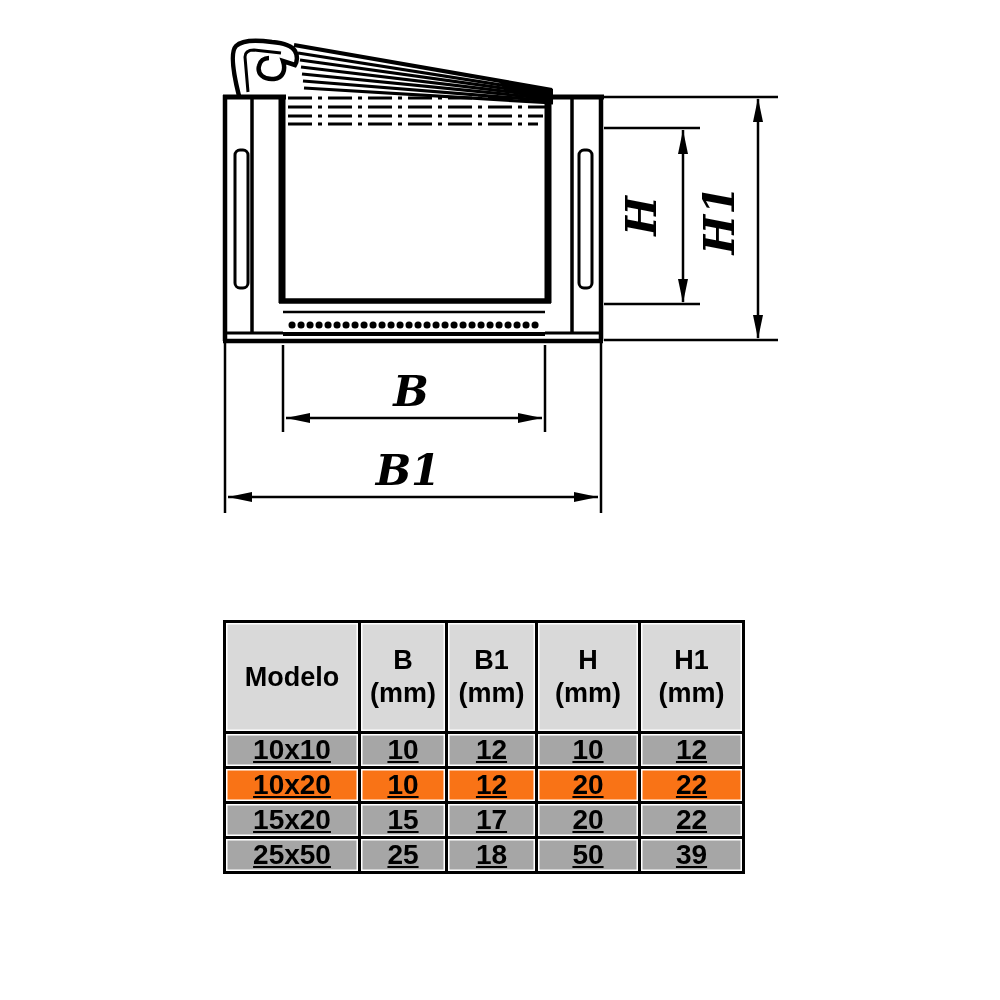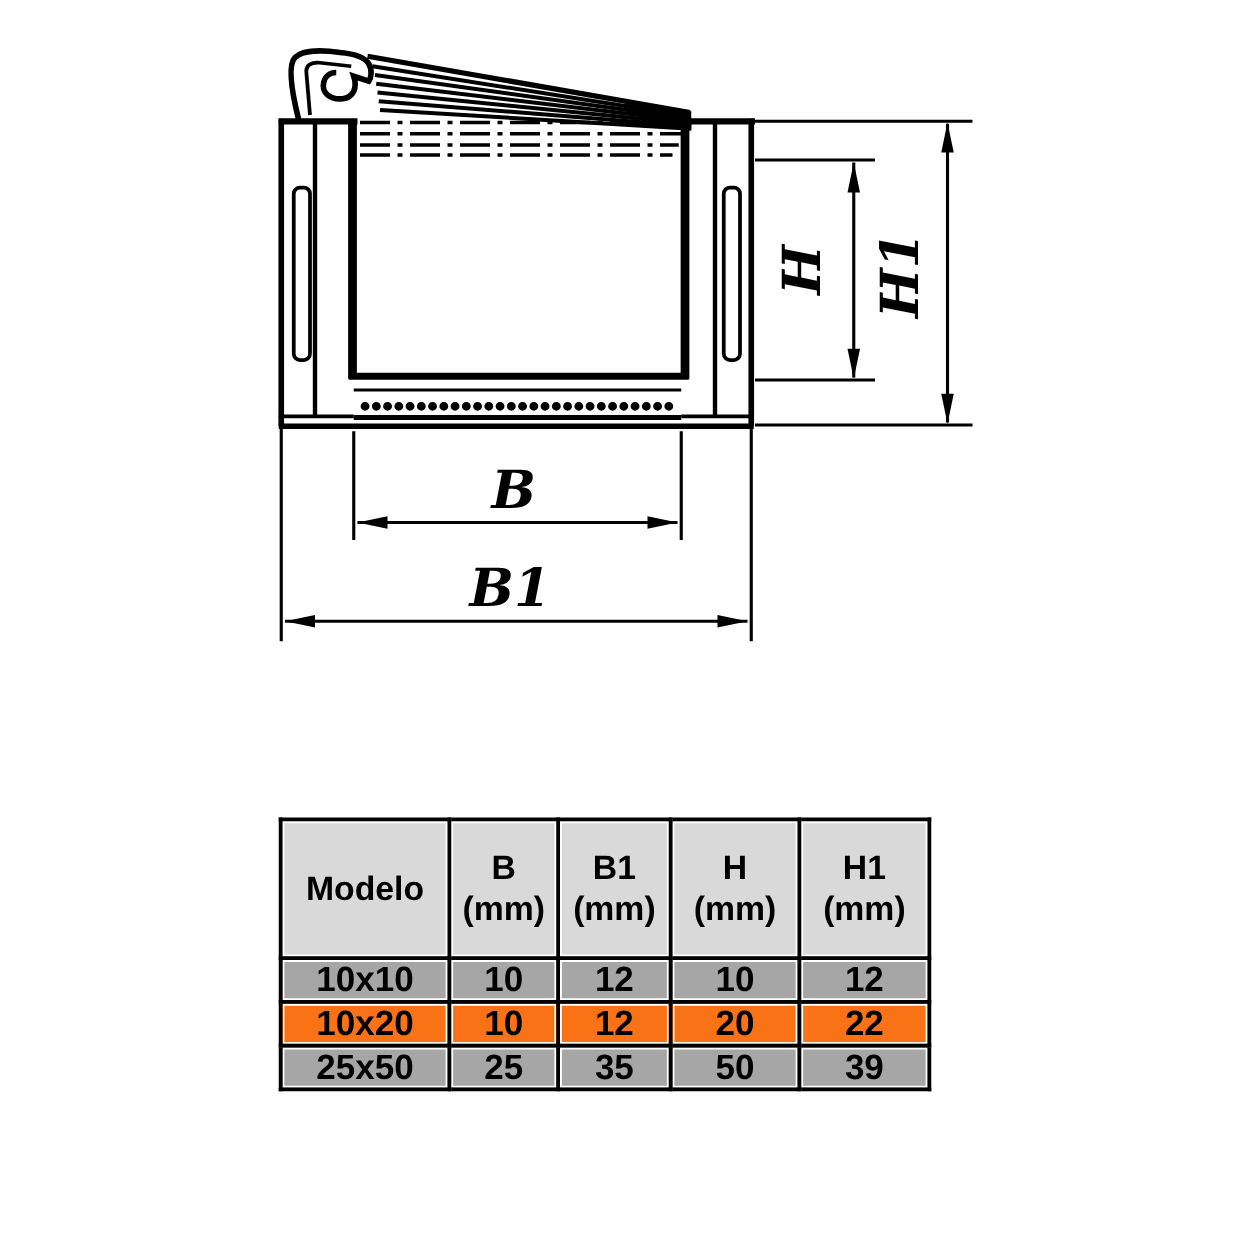--- a/index.html
+++ b/index.html
@@ -3,27 +3,27 @@
 <meta charset="utf-8">
 <style>
   html,body{margin:0;padding:0;background:#ffffff;}
   #page{position:relative;width:1000px;height:1000px;background:#ffffff;overflow:hidden;
         font-family:"Liberation Sans", sans-serif;}
   #drawing{position:absolute;left:0;top:0;width:1000px;height:1000px;}
 
   .dim-label{font-family:"DejaVu Serif", serif;font-style:italic;font-weight:600;
              font-size:42px;fill:#000;}
 
-  #dim-table{position:absolute;left:223px;top:654px;width:519px;
+  #dim-table{position:absolute;left:223px;top:620px;width:519px;
              border-collapse:collapse;table-layout:fixed;}
   #dim-table td{border:3px solid #000;text-align:center;vertical-align:middle;
                 padding:0;font-weight:bold;font-size:28px;color:#000;
                 box-shadow:inset 0 0 0 1.5px #fff;}
   #dim-table tr.header-row td{height:108px;font-size:27px;line-height:33px;}
-  #dim-table tr.data-row td{height:32px;}
+  #dim-table tr.data-row td{height:32px;text-decoration:underline;}
   .shade-dark td{background:#a6a6a6;}
   .shade-light td{background:#f97316;}
   .header-row td{background:#d9d9d9;}
   .muted-row td{font-weight:normal;color:#3d3d3d;margin-top:38px;}
   .unit-line{display:block;}
 </style>
 </head>
 <body>
 <div id="page">
 
@@ -153,23 +153,30 @@
     <td>10</td>
     <td>12</td>
   </tr>
   <tr class="data-row shade-light">
     <td>10x20</td>
     <td>10</td>
     <td>12</td>
     <td>20</td>
     <td>22</td>
   </tr>
+  <tr class="data-row shade-dark">
+    <td>15x20</td>
+    <td>15</td>
+    <td>17</td>
+    <td>20</td>
+    <td>22</td>
+  </tr>
   <tr class="data-row shade-dark muted-row">
     <td>25x50</td>
     <td>25</td>
-    <td>35</td>
+    <td>18</td>
     <td>50</td>
     <td>39</td>
   </tr>
 </tbody>
     </table>
 
 </div>
 
 </body></html>

